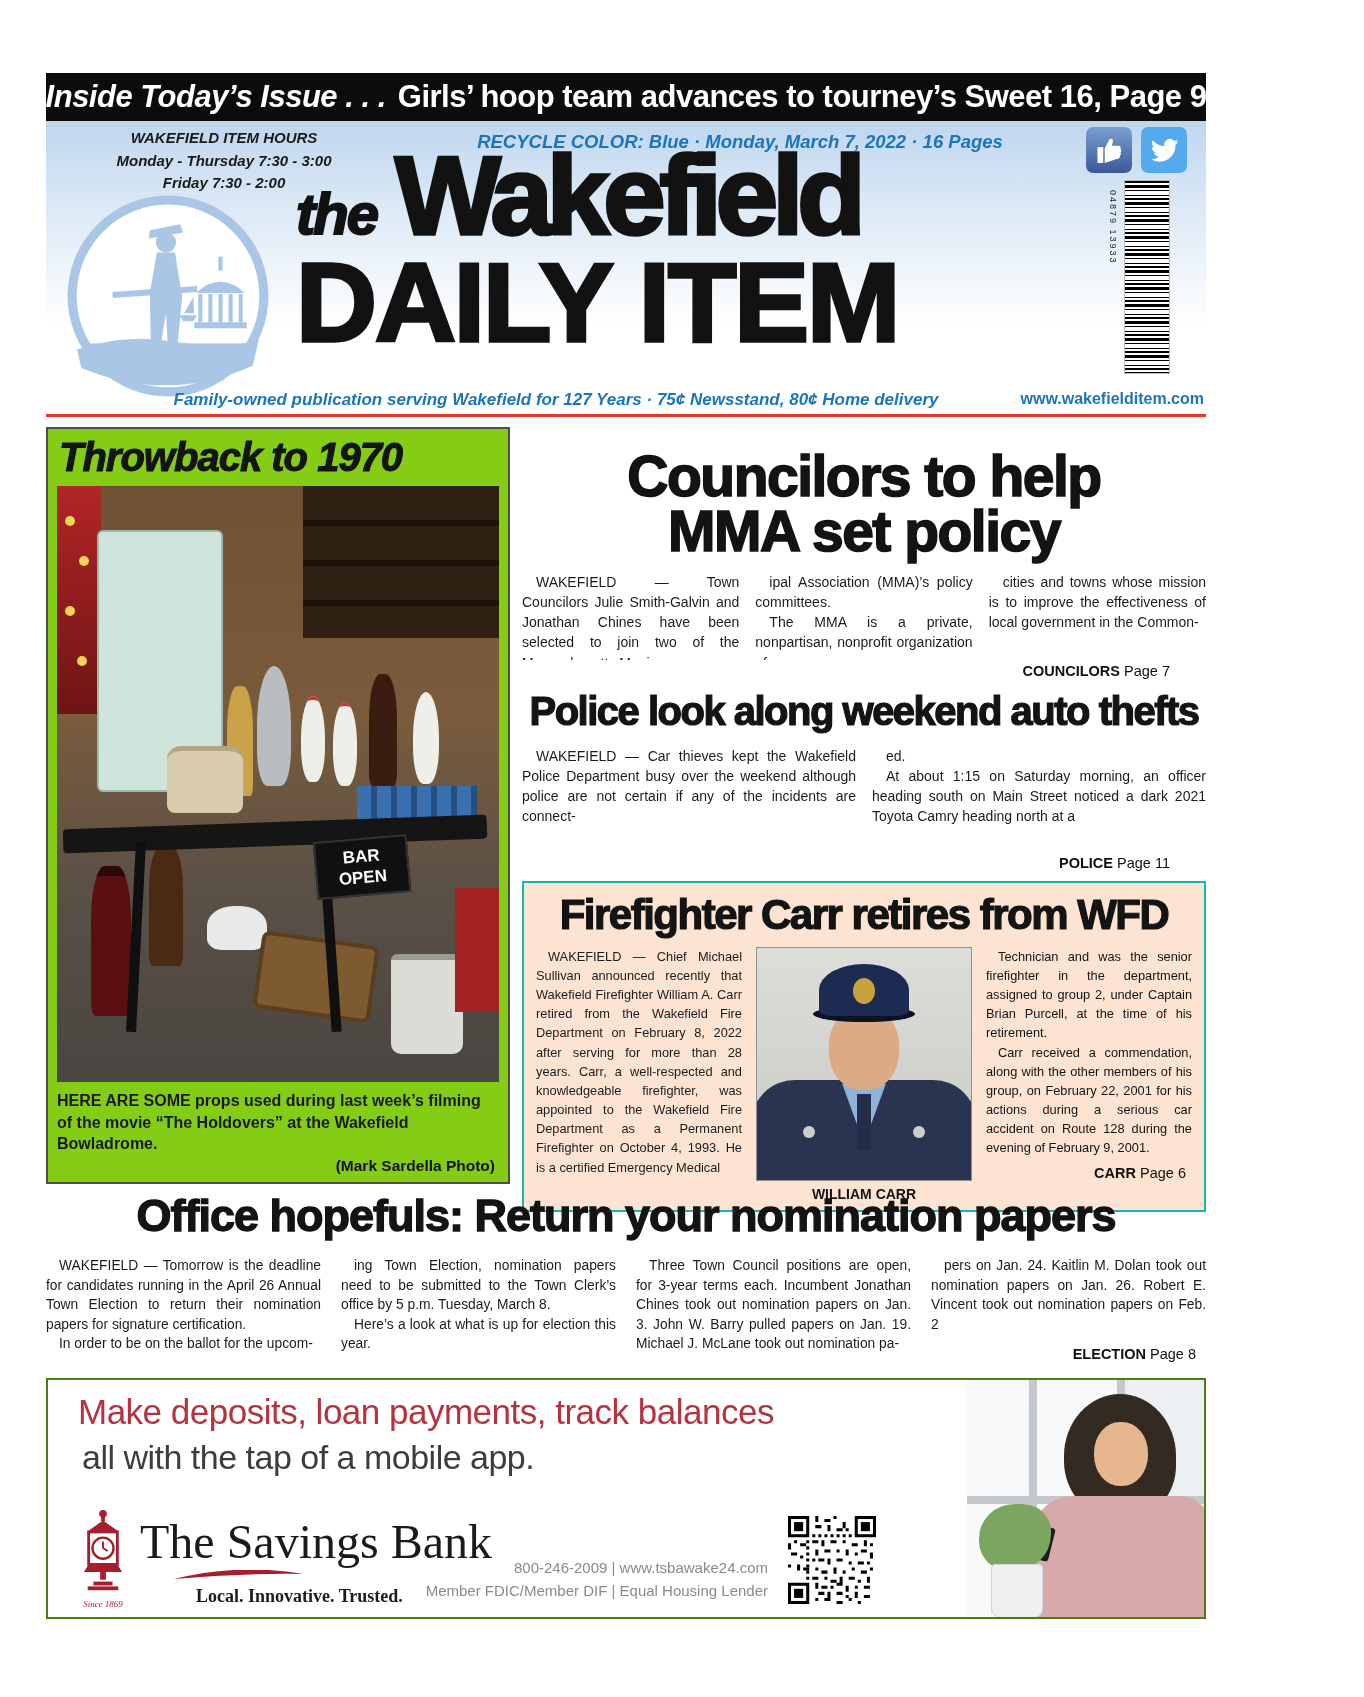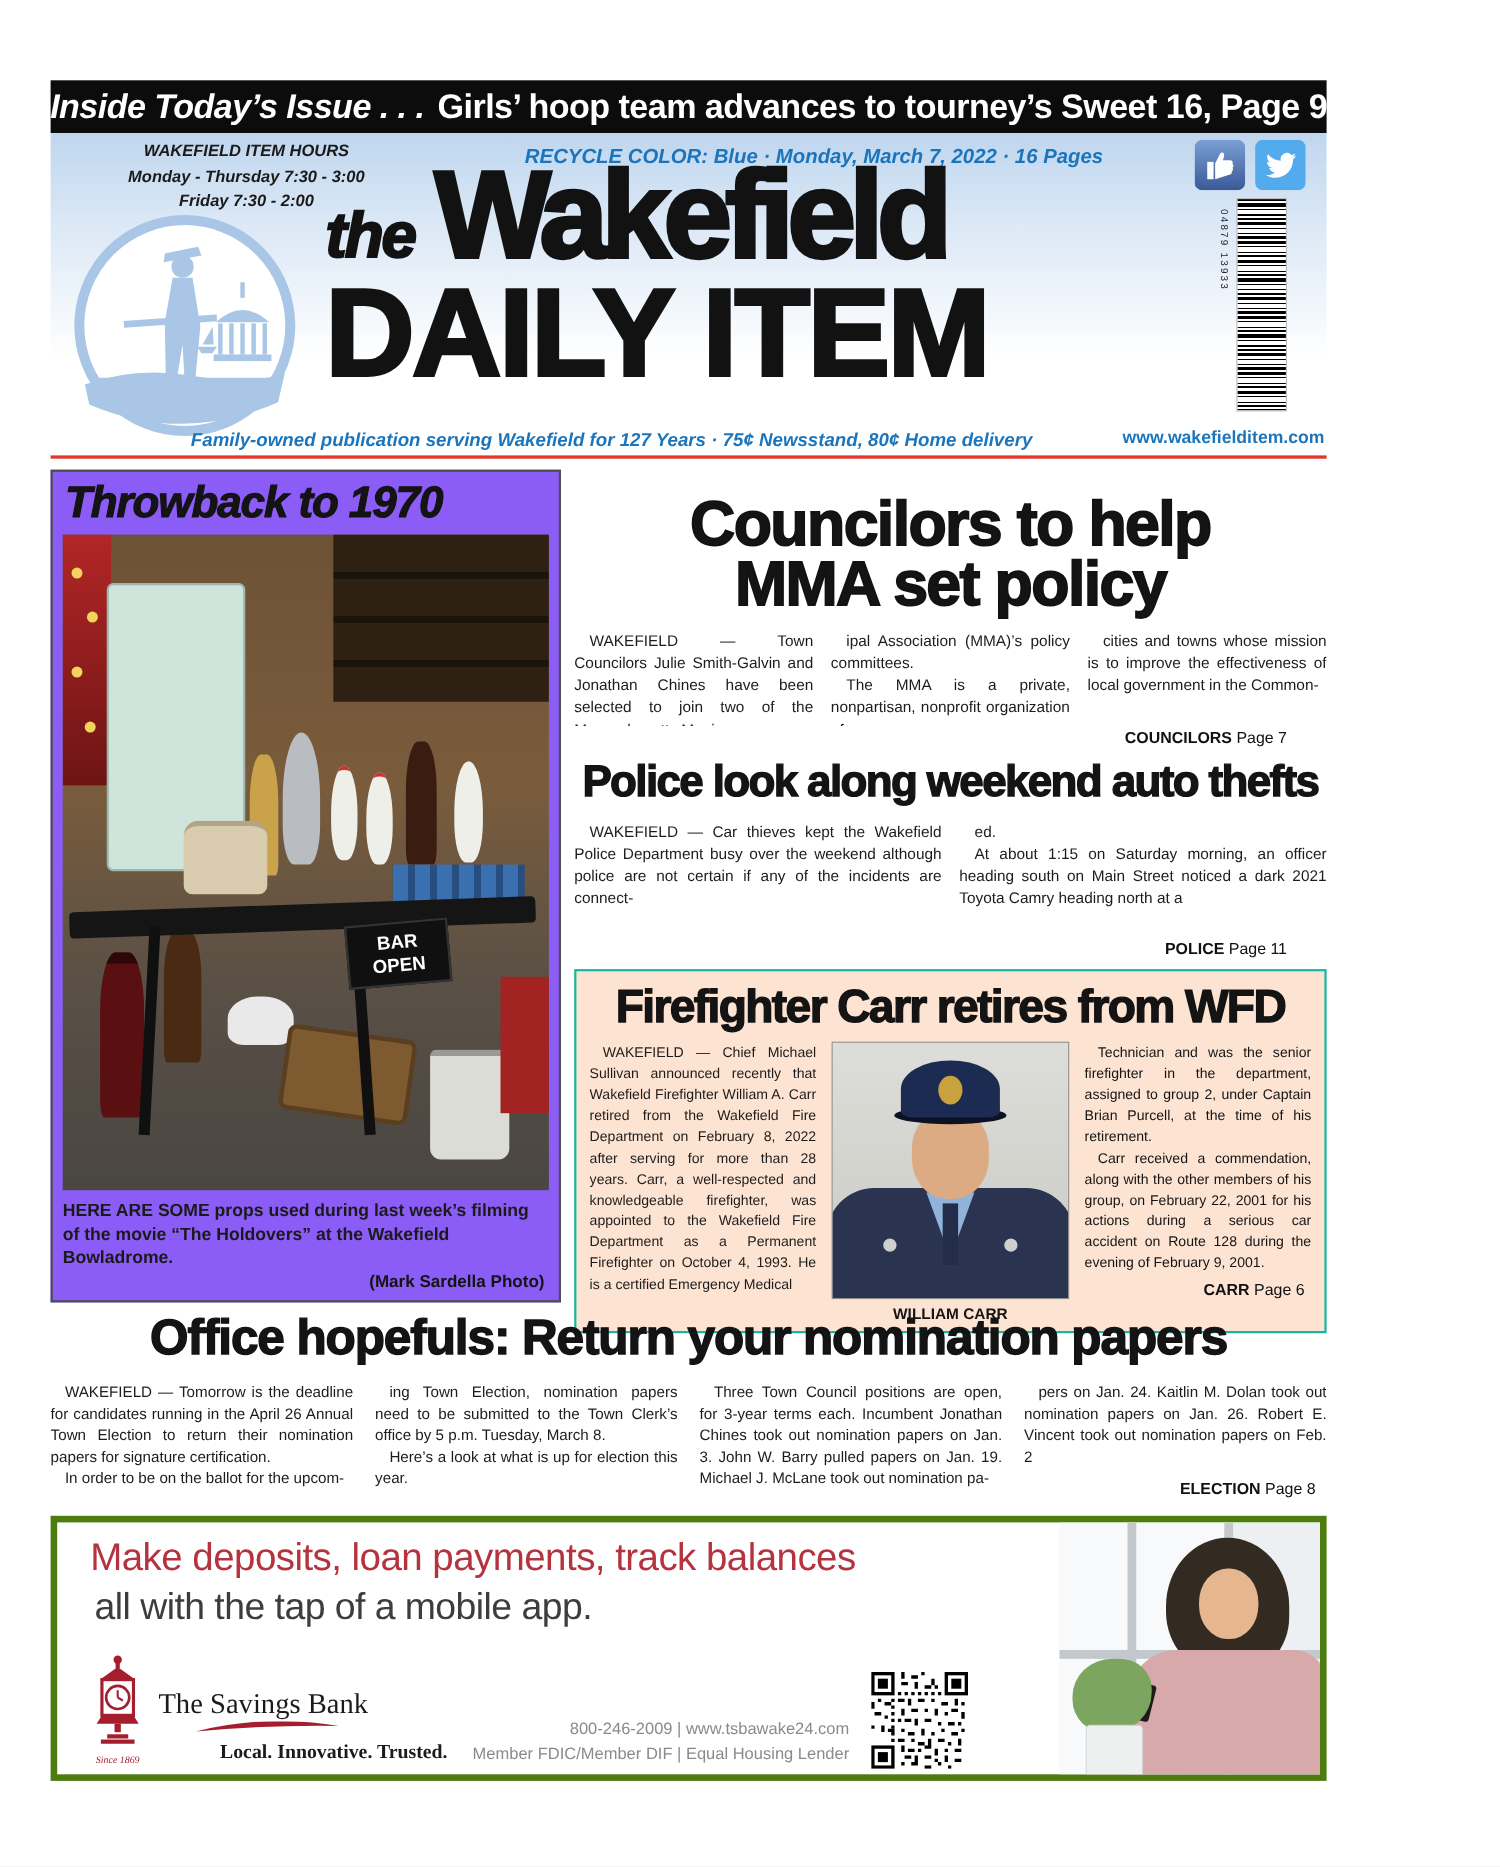--- a/index.html
+++ b/index.html
@@ -33,21 +33,21 @@
            #fff 7px 9px,#000 9px 10px,#fff 10px 14px,#000 14px 15px,#fff 15px 17px);}
   .bdigits{position:absolute;left:1108px;top:190px;writing-mode:vertical-rl;font-size:9px;
            letter-spacing:2px;color:#222;}
   .tagrow{position:absolute;left:46px;top:390px;width:1160px;height:24px;}
   .tagline{position:absolute;left:0;right:140px;text-align:center;color:#1b75bc;font-weight:bold;
            font-style:italic;font-size:17px;white-space:nowrap;}
   .website{position:absolute;right:2px;top:0;color:#1b75bc;font-weight:bold;font-size:16px;}
   .redrule{position:absolute;left:46px;top:414px;width:1160px;border-top:3px solid #e2362b;}
   
   .tbox{position:absolute;left:46px;top:427px;width:464px;height:757px;border:2px solid #4e4e4e;
-        box-sizing:border-box;background:#8b5cf6;padding:4px 9px;}
+        box-sizing:border-box;background:#84cc16;padding:4px 9px;}
   .tb-title{font-size:40px;font-weight:bold;font-style:italic;letter-spacing:-1px;
             -webkit-text-stroke:1px #121212;margin:2px 0 6px 2px;}
   .tb-photo{position:relative;width:442px;height:596px;overflow:hidden;
             background:linear-gradient(180deg,#6e5236 0%,#7a5c3c 38%,#5a5046 68%,#4a4642 100%);}
   .tb-shelf{position:absolute;right:0;top:0;width:196px;height:152px;
             background:repeating-linear-gradient(#2e2013 0 34px,#1c130b 34px 40px);}
   .tb-pin{position:absolute;left:0;top:0;width:44px;height:228px;
           background:linear-gradient(#b22626,#6e1414);}
   .tb-pin i{position:absolute;left:8px;width:10px;height:10px;border-radius:50%;background:#f3d45a;}
   .tb-fridge{position:absolute;left:40px;top:44px;width:122px;height:258px;background:#cfe4da;
@@ -111,28 +111,28 @@
   .fjump{margin-top:4px;}
   
   .office{position:absolute;left:46px;top:1190px;width:1160px;}
   .h-office{font-size:45px;font-weight:bold;letter-spacing:-1px;text-align:center;margin:0 0 14px;
             -webkit-text-stroke:1.3px #121212;}
   .cols4{display:flex;gap:20px;height:120px;overflow:hidden;}
   .col4{flex:1;font-size:13.8px;line-height:1.42;text-align:justify;color:#1c1c1c;}
   .col4 p{margin:0;text-indent:13px;}
   .ojump{text-align:right;padding-right:10px;margin-top:10px;font-size:14.5px;}
   
-  .ad{position:absolute;left:46px;top:1378px;width:1160px;height:241px;border:6px solid #4d7c0f;
+  .ad{position:absolute;left:46px;top:1378px;width:1160px;height:241px;border:2px solid #4d7c0f;
       box-sizing:border-box;background:#fff;overflow:hidden;}
   .ad-l1{position:absolute;left:30px;top:12px;font-size:35px;color:#b5323f;letter-spacing:-.5px;}
   .ad-l2{position:absolute;left:34px;top:58px;font-size:34px;color:#3d3d3d;letter-spacing:-.5px;}
   .bank{position:absolute;left:26px;bottom:8px;display:flex;align-items:flex-end;gap:8px;}
   .lant{text-align:center;}
   .since{font-size:9px;color:#a51e2d;font-style:italic;font-family:"Liberation Serif",serif;}
-  .bname{font-family:"Liberation Serif",serif;font-size:26px;color:#1b1b1b;line-height:1;}
+  .bname{font-family:"Liberation Serif",serif;font-size:48px;color:#1b1b1b;line-height:1;}
   .btag{font-family:"Liberation Serif",serif;font-weight:bold;font-size:18px;color:#1b1b1b;
         margin:2px 0 2px 56px;}
   .swoosh{margin-left:34px;height:10px;}
   .contact{position:absolute;left:350px;top:176px;width:370px;text-align:right;color:#8a8a8a;
            font-size:15px;line-height:1.55;}
   .qr{position:absolute;left:740px;top:136px;width:88px;height:88px;}
   .ad-photo{position:absolute;right:0;top:0;width:237px;height:237px;overflow:hidden;
             background:linear-gradient(100deg,#f8f9fa 0 55%,#edf0f2 55% 100%);}
   .win-v{position:absolute;top:0;width:8px;height:100%;background:#c3c8cd;}
   .win-h{position:absolute;left:0;top:116px;width:100%;height:8px;background:#c3c8cd;}

